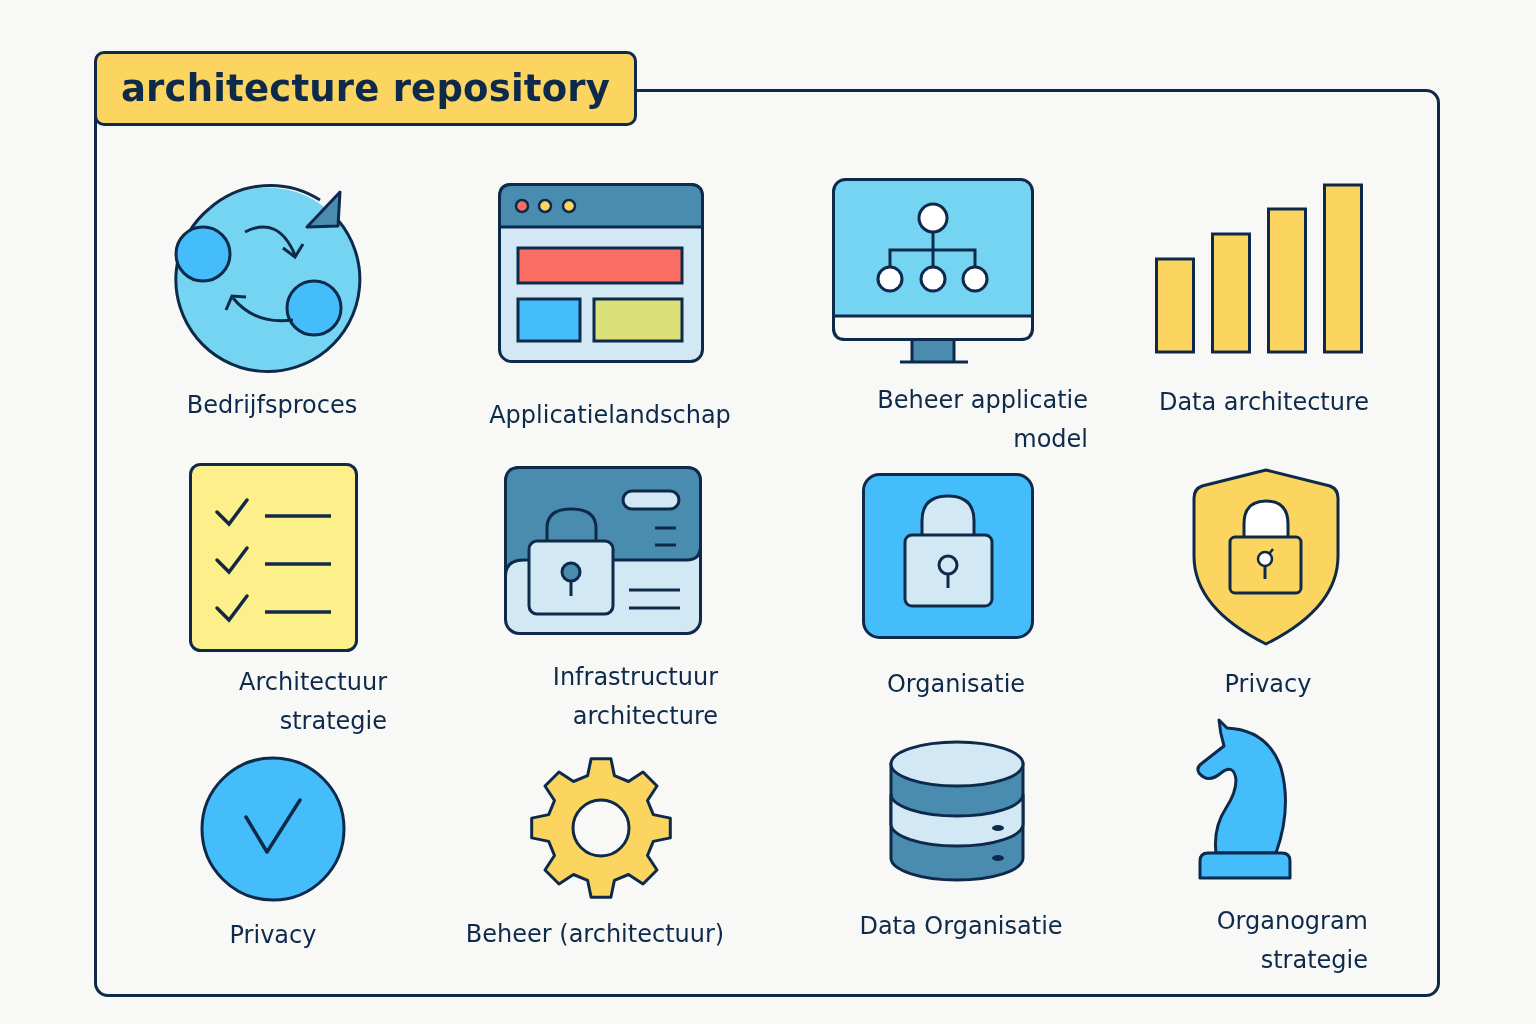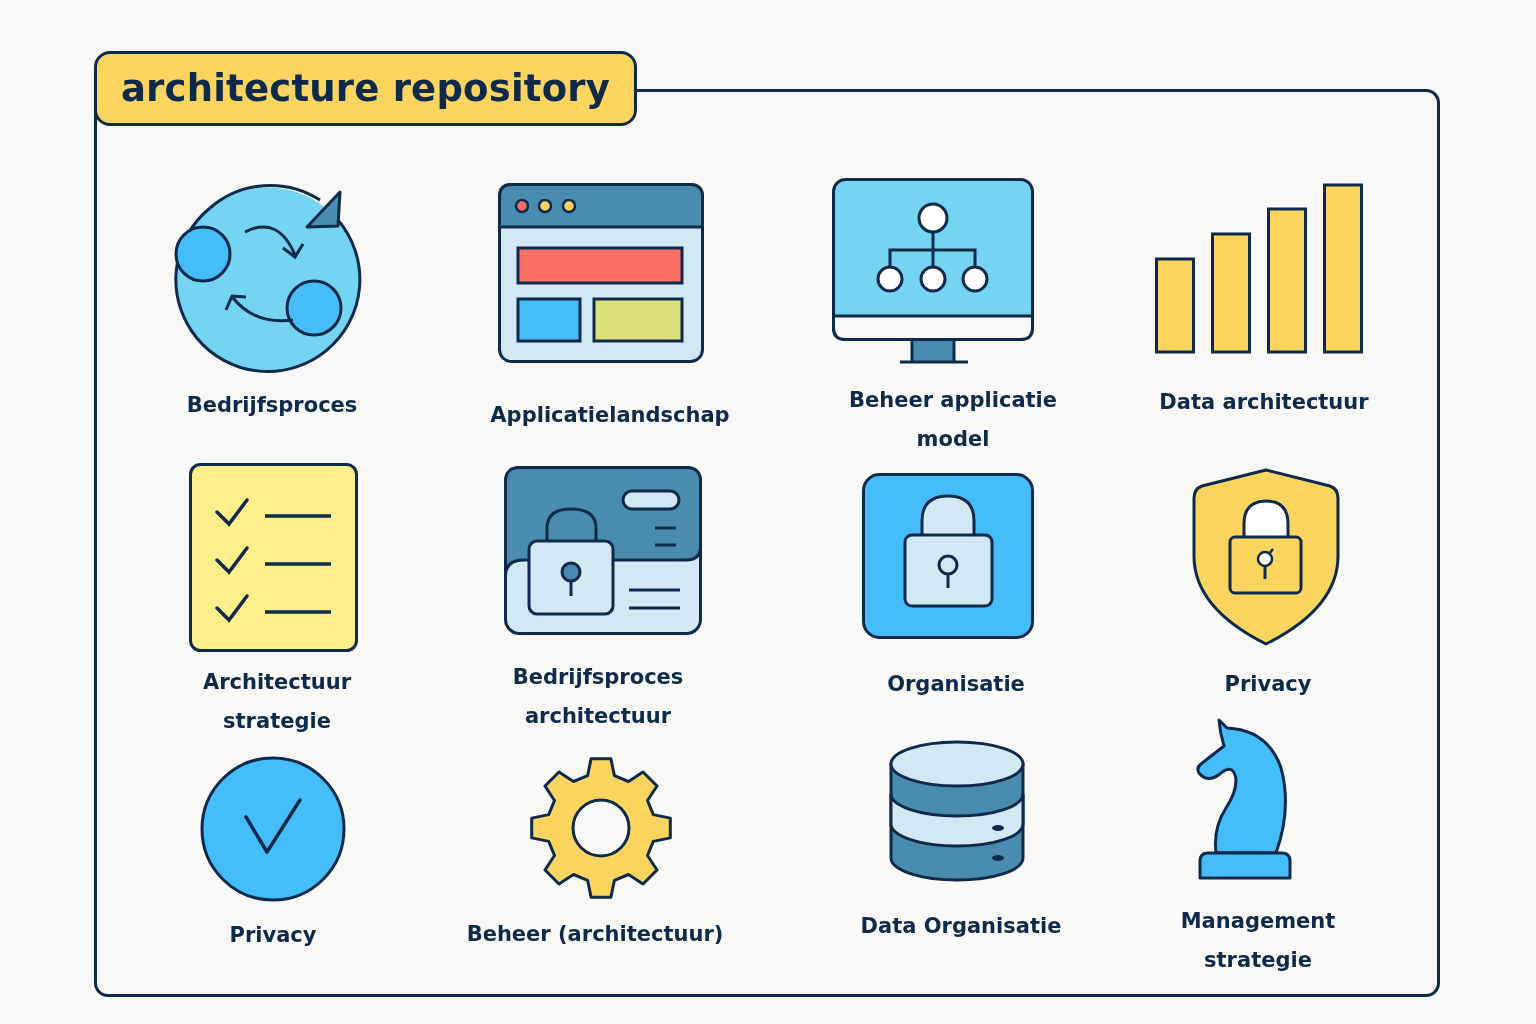--- a/index.html
+++ b/index.html
@@ -8,28 +8,28 @@
     background:#f8f8f6;
     font-family:"DejaVu Sans", sans-serif;
     color:#0e2a4a;
   }
   .frame {
     position:absolute; left:94px; top:89px; width:1346px; height:908px;
     border:3px solid #0e2a4a; border-radius:14px; box-sizing:border-box;
   }
   .title-tab {
     position:absolute; left:94px; top:51px; width:543px; height:75px;
-    background:#fcd561; border:3px solid #0e2a4a; border-radius:16px;
+    background:#fcd561; border:3px solid #0e2a4a; border-radius:10px;
     box-sizing:border-box; display:flex; align-items:center; justify-content:center;
     font-weight:bold; font-size:37px; letter-spacing:0.2px; color:#0e2a4a;
   }
   .tile { position:absolute; }
   .tile svg { position:absolute; overflow:visible; }
   .label {
-    position:absolute; text-align:center; font-weight:bold; font-size:21px;
+    position:absolute; text-align:right; font-weight:normal; font-size:24px;
     line-height:39px; color:#0e2a4a; white-space:nowrap;
     transform:translateX(-50%);
   }
 </style>
 </head>
 <body>
 
 <div class="frame"></div>
 <div class="title-tab">architecture repository</div>
 
@@ -81,21 +81,21 @@
   <div class="label" style="left:953px;top:381px;width:270px;white-space:normal">Beheer applicatie model</div>
 </div>
 
 <div class="tile">
   <svg style="left:1155px;top:183px" width="210" height="172" viewBox="0 0 210 172">
     <rect x="1.5" y="76" width="37" height="93" fill="#fcd561" stroke="#0e2a4a" stroke-width="3"></rect>
     <rect x="57.5" y="51" width="37" height="118" fill="#fcd561" stroke="#0e2a4a" stroke-width="3"></rect>
     <rect x="113.5" y="26" width="37" height="143" fill="#fcd561" stroke="#0e2a4a" stroke-width="3"></rect>
     <rect x="169.5" y="2" width="37" height="167" fill="#fcd561" stroke="#0e2a4a" stroke-width="3"></rect>
   </svg>
-  <div class="label" style="left:1264px;top:383px">Data architectuur</div>
+  <div class="label" style="left:1264px;top:383px">Data architecture</div>
 </div>
 
 <div class="tile">
   <svg style="left:189px;top:463px" width="170" height="190" viewBox="0 0 170 190">
     <rect x="1.5" y="1.5" width="166" height="186" rx="10" fill="#fdf08a" stroke="#0e2a4a" stroke-width="3"></rect>
     <path d="M 28 49 L 40 61 L 58 37" fill="none" stroke="#0e2a4a" stroke-width="3.5" stroke-linecap="round"></path>
     <line x1="76" y1="53" x2="142" y2="53" stroke="#0e2a4a" stroke-width="3.5"></line>
     <path d="M 28 97 L 40 109 L 58 85" fill="none" stroke="#0e2a4a" stroke-width="3.5" stroke-linecap="round"></path>
     <line x1="76" y1="101" x2="142" y2="101" stroke="#0e2a4a" stroke-width="3.5"></line>
     <path d="M 28 145 L 40 157 L 58 133" fill="none" stroke="#0e2a4a" stroke-width="3.5" stroke-linecap="round"></path>
@@ -111,21 +111,21 @@
     <rect x="119" y="25" width="56" height="18" rx="9" fill="#d2e8f5" stroke="#0e2a4a" stroke-width="3"></rect>
     <line x1="151" y1="62" x2="172" y2="62" stroke="#0e2a4a" stroke-width="3"></line>
     <line x1="151" y1="79" x2="172" y2="79" stroke="#0e2a4a" stroke-width="3"></line>
     <line x1="125" y1="124" x2="176" y2="124" stroke="#0e2a4a" stroke-width="3"></line>
     <line x1="125" y1="142" x2="176" y2="142" stroke="#0e2a4a" stroke-width="3"></line>
     <path d="M 43 75 L 43 62 Q 43 43 67 43 Q 92 43 92 62 L 92 75" fill="#4a8bb0" stroke="#0e2a4a" stroke-width="3"></path>
     <rect x="25" y="75" width="84" height="73" rx="8" fill="#d2e8f5" stroke="#0e2a4a" stroke-width="3"></rect>
     <circle cx="67" cy="106" r="9" fill="#4a8bb0" stroke="#0e2a4a" stroke-width="3"></circle>
     <line x1="67" y1="115" x2="67" y2="130" stroke="#0e2a4a" stroke-width="3"></line>
   </svg>
-  <div class="label" style="left:598px;top:658px;width:240px;white-space:normal">Bedrijfsproces architectuur</div>
+  <div class="label" style="left:598px;top:658px;width:240px;white-space:normal">Infrastructuur architecture</div>
 </div>
 
 <div class="tile">
   <svg style="left:862px;top:473px" width="172" height="166" viewBox="0 0 172 166">
     <rect x="1.5" y="1.5" width="169" height="163" rx="16" fill="#45bdfb" stroke="#0e2a4a" stroke-width="3"></rect>
     <path d="M 60 62 L 60 48 Q 60 23 86 23 Q 112 23 112 48 L 112 62" fill="#d2e8f5" stroke="#0e2a4a" stroke-width="3"></path>
     <rect x="43" y="62" width="87" height="71" rx="7" fill="#d2e8f5" stroke="#0e2a4a" stroke-width="3"></rect>
     <circle cx="86" cy="92" r="9" fill="#d2e8f5" stroke="#0e2a4a" stroke-width="3"></circle>
     <line x1="86" y1="101" x2="86" y2="115" stroke="#0e2a4a" stroke-width="3"></line>
   </svg>
@@ -169,14 +169,14 @@
     <ellipse cx="109" cy="118" rx="6" ry="3" fill="#0e2a4a"></ellipse>
   </svg>
   <div class="label" style="left:961px;top:907px">Data Organisatie</div>
 </div>
 
 <div class="tile">
   <svg style="left:1196px;top:718px" width="100" height="164" viewBox="0 0 100 164">
     <path d="M 23 2 L 31 10 Q 72 12 85 50 Q 96 90 80 135 L 20 135 Q 17 110 30 90 Q 40 75 40 62 Q 38 45 25 55 Q 12 66 3 55 Q 0 50 5 46 L 28 28 Q 24 15 23 2 Z" fill="#45bdfb" stroke="#0e2a4a" stroke-width="3" stroke-linejoin="round"></path>
     <path d="M 12 135 Q 4 135 4 143 L 4 160 L 94 160 L 94 143 Q 94 135 86 135 Z" fill="#45bdfb" stroke="#0e2a4a" stroke-width="3" stroke-linejoin="round"></path>
   </svg>
-  <div class="label" style="left:1258px;top:902px;width:220px;white-space:normal">Management strategie</div>
+  <div class="label" style="left:1258px;top:902px;width:220px;white-space:normal">Organogram strategie</div>
 </div>
 
 </body></html>

